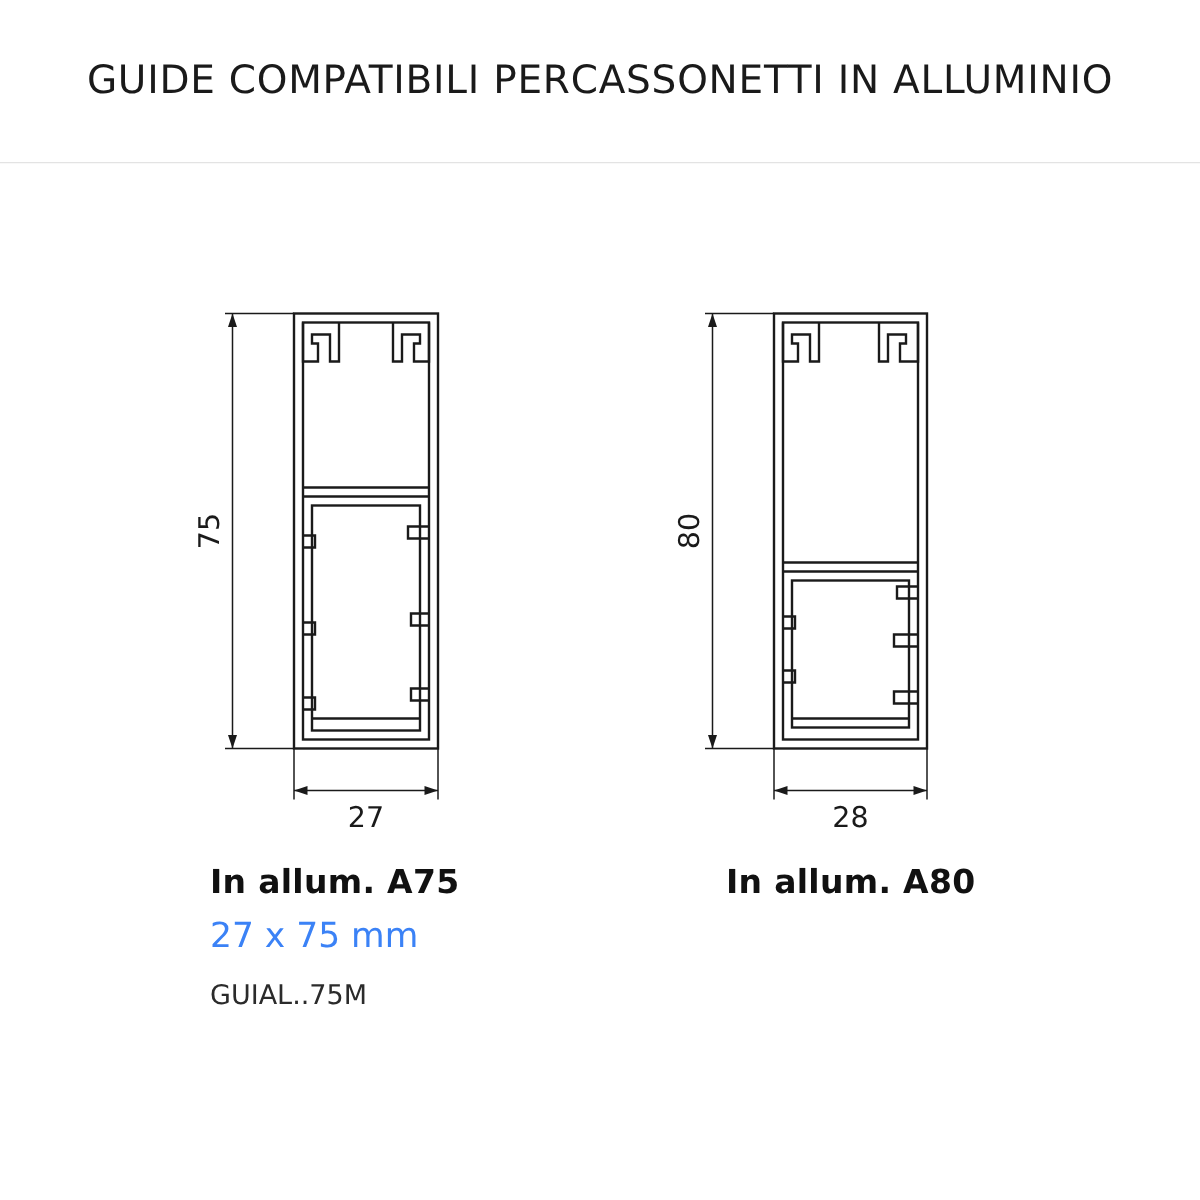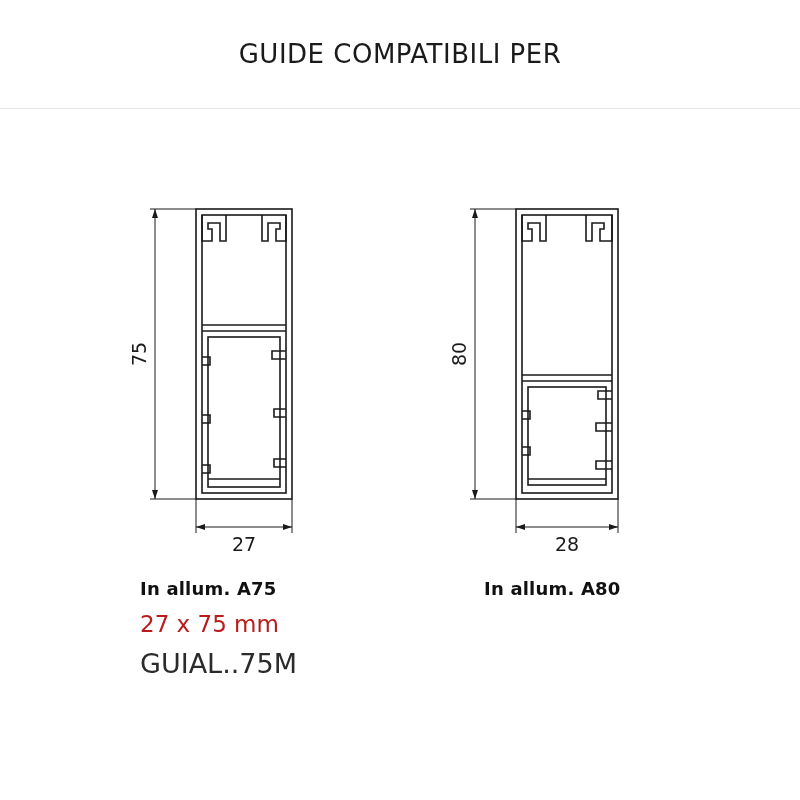--- a/index.html
+++ b/index.html
@@ -61,46 +61,47 @@
     left: 0;
     top: 0;
   }
 
   
   .caption {
     position: absolute;
     text-align: left;
   }
   .caption .title {
-    font-size: 18px;
+    font-size: 22px;
     font-weight: bold;
     line-height: 30px;
     color: #111111;
     letter-spacing: 0.2px;
   }
   .caption .dim {
     font-size: 23px;
     font-weight: 400;
     line-height: 40px;
-    color: #b91c1c;
+    color: #3b82f6;
   }
   .caption .code {
-    font-size: 27px;
+    font-size: 18px;
     font-weight: 400;
     line-height: 40px;
     color: #2b2b2b;
   }
   .cap-a75 { left: 140px; top: 465px; }
   .cap-a80 { left: 460px; top: 465px; margin-left: 24px; }
 </style>
 </head>
 <body>
 
 <div class="header">
   <div class="header-line">GUIDE COMPATIBILI PER</div>
+  <div class="header-line">CASSONETTI IN ALLUMINIO</div>
 </div>
 <div class="header-divider"></div>
 
 <div class="board">
 
   <svg class="figure" width="400" height="460" viewBox="0 0 400 460" style="left:0px; top:70px;">
     <g fill="none" stroke="#1a1a1a" stroke-width="1.6" stroke-linejoin="miter">
 
       <rect x="196" y="30" width="96" height="290"></rect>
 

